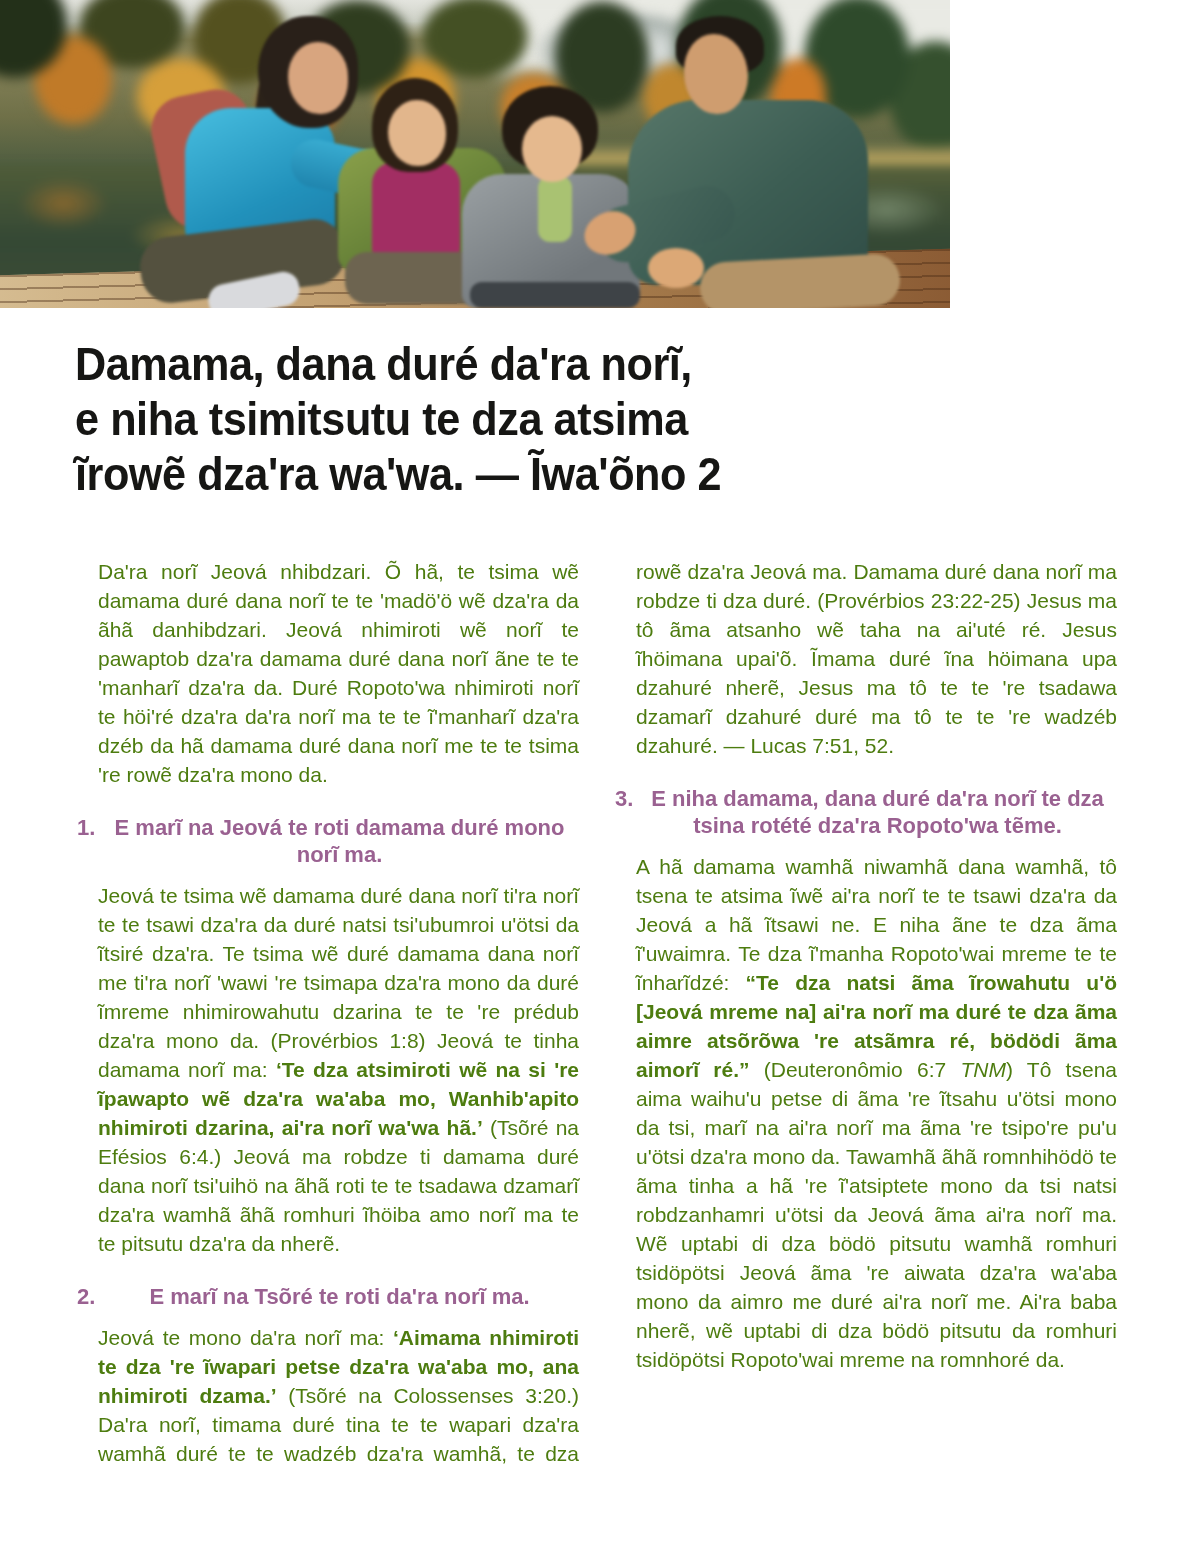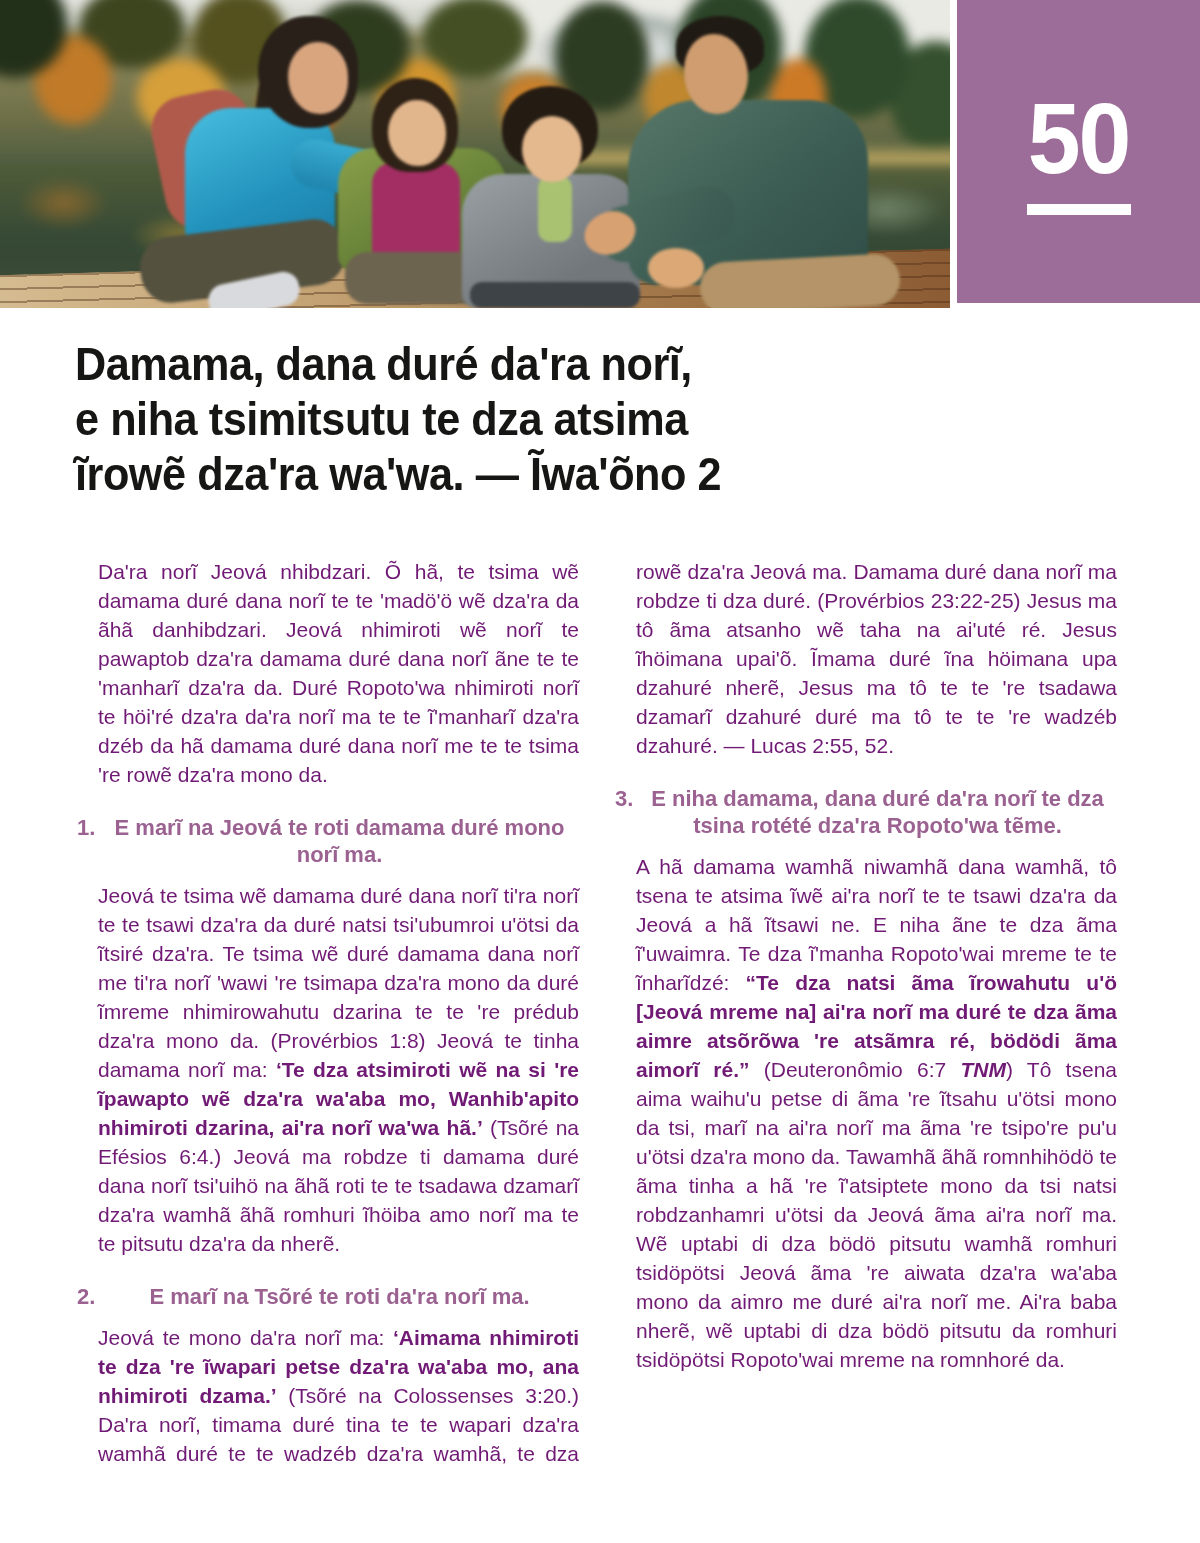--- a/index.html
+++ b/index.html
@@ -82,28 +82,28 @@
   .badge-rule{width:104px;height:11px;background:#ffffff;margin-top:16px;}
 
   
   .title{position:absolute;left:75px;top:336px;margin:0;width:940px;
          font-size:47px;line-height:55px;font-weight:bold;letter-spacing:-0.5px;color:#161614;
          white-space:pre-line;transform:scaleX(.92);transform-origin:left top;}
 
   
   .columns{position:absolute;left:75px;top:557px;width:1042px;display:flex;gap:34px;}
   .col{width:504px;flex:none;}
-  .body{margin:0 0 0 23px;font-size:21px;line-height:29px;text-align:justify;color:#701a75;}
+  .body{margin:0 0 0 23px;font-size:21px;line-height:29px;text-align:justify;color:#4d7c0f;}
   .force-just{text-align-last:justify;}
   .section{margin-top:25px;}
   .qheading{display:flex;margin:0 0 13px 0;color:#9a6191;font-weight:bold;font-size:22px;line-height:27px;}
   .qnum{width:25px;flex:none;padding-left:2px;box-sizing:border-box;}
   .qtext{flex:1;text-align:center;}
   .b{font-weight:bold;}
-  .i{font-style:italic;font-weight:bold;}
+  .i{font-style:italic;}
 </style>
 </head>
 <body>
 
 <div class="page">
 
   <div class="photo">
     <div class="ph-sky"></div>
     <div class="ph-mountain"></div>
     <div class="ph-forest"></div>
@@ -142,24 +142,20 @@
       <div class="dad-body"></div>
       <div class="dad-hair"></div>
       <div class="dad-face"></div>
       <div class="dad-arm"></div>
       <div class="dad-hand"></div>
       <div class="dad-hand2"></div>
       <div class="dad-pants"></div>
     </div>
   </div>
 
-  <aside class="badge">
-    <div class="badge-number">50</div>
-    <div class="badge-rule"></div>
-  </aside>
 
   <h1 class="title">Damama, dana duré da'ra norĩ,
 e niha tsimitsutu te dza atsima
 ĩrowẽ dza'ra wa'wa. — Ĩwa'õno 2</h1>
 
   <main class="columns">
 
     <section class="col">
       <p class="body"><span>Da'ra norĩ Jeová nhibdzari. Õ hã, te tsima wẽ damama duré dana norĩ te te 'madö'ö wẽ dza'ra da ãhã danhibdzari. Jeová nhimiroti wẽ norĩ te pawaptob dza'ra damama duré dana norĩ ãne te te 'manharĩ dza'ra da. Duré Ropoto'wa nhimiroti norĩ te höi'ré dza'ra da'ra norĩ ma te te ĩ'manharĩ dza'ra dzéb da hã damama duré dana norĩ me te te tsima 're rowẽ dza'ra mono da.</span></p>
 
@@ -174,21 +170,21 @@
       <div class="section">
         <h2 class="qheading">
           <span class="qnum">2.</span>
           <span class="qtext">E marĩ na Tsõré te roti da'ra norĩ ma.</span>
         </h2>
         <p class="body force-just"><span>Jeová te mono da'ra norĩ ma: </span><span class="b">‘Aimama nhimiroti te dza 're ĩwapari petse dza'ra wa'aba mo, ana nhimiroti dzama.’</span><span> (Tsõré na Colossenses 3:20.) Da'ra norĩ, timama duré tina te te wapari dza'ra wamhã duré te te wadzéb dza'ra wamhã, te dza</span></p>
       </div>
     </section>
 
     <section class="col">
-      <p class="body"><span>rowẽ dza'ra Jeová ma. Damama duré dana norĩ ma robdze ti dza duré. (Provérbios 23:22-25) Jesus ma tô ãma atsanho wẽ taha na ai'uté ré. Jesus ĩhöimana upai'õ. Ĩmama duré ĩna höimana upa dzahuré nherẽ, Jesus ma tô te te 're tsadawa dzamarĩ dzahuré duré ma tô te te 're wadzéb dzahuré. — Lucas 2:55, 52.</span></p>
+      <p class="body"><span>rowẽ dza'ra Jeová ma. Damama duré dana norĩ ma robdze ti dza duré. (Provérbios 23:22-25) Jesus ma tô ãma atsanho wẽ taha na ai'uté ré. Jesus ĩhöimana upai'õ. Ĩmama duré ĩna höimana upa dzahuré nherẽ, Jesus ma tô te te 're tsadawa dzamarĩ dzahuré duré ma tô te te 're wadzéb dzahuré. — Lucas 7:51, 52.</span></p>
 
       <div class="section">
         <h2 class="qheading">
           <span class="qnum">3.</span>
           <span class="qtext">E niha damama, dana duré da'ra norĩ te dza tsina rotété dza'ra Ropoto'wa tẽme.</span>
         </h2>
         <p class="body"><span>A hã damama wamhã niwamhã dana wamhã, tô tsena te atsima ĩwẽ ai'ra norĩ te te tsawi dza'ra da Jeová a hã ĩtsawi ne. E niha ãne te dza ãma ĩ'uwaimra. Te dza ĩ'manha Ropoto'wai mreme te te ĩnharĩdzé: </span><span class="b">“Te dza natsi ãma ĩrowahutu u'ö [Jeová mreme na] ai'ra norĩ ma duré te dza ãma aimre atsõrõwa 're atsãmra ré, bödödi ãma aimorĩ ré.”</span><span> (Deuteronômio 6:7 </span><span class="i">TNM</span><span>) Tô tsena aima waihu'u petse di ãma 're ĩtsahu u'ötsi mono da tsi, marĩ na ai'ra norĩ ma ãma 're tsipo're pu'u u'ötsi dza'ra mono da. Tawamhã ãhã romnhihödö te ãma tinha a hã 're ĩ'atsiptete mono da tsi natsi robdzanhamri u'ötsi da Jeová ãma ai'ra norĩ ma. Wẽ uptabi di dza bödö pitsutu wamhã romhuri tsidöpötsi Jeová ãma 're aiwata dza'ra wa'aba mono da aimro me duré ai'ra norĩ me. Ai'ra baba nherẽ, wẽ uptabi di dza bödö pitsutu da romhuri tsidöpötsi Ropoto'wai mreme na romnhoré da.</span></p>
       </div>
     </section>
 

